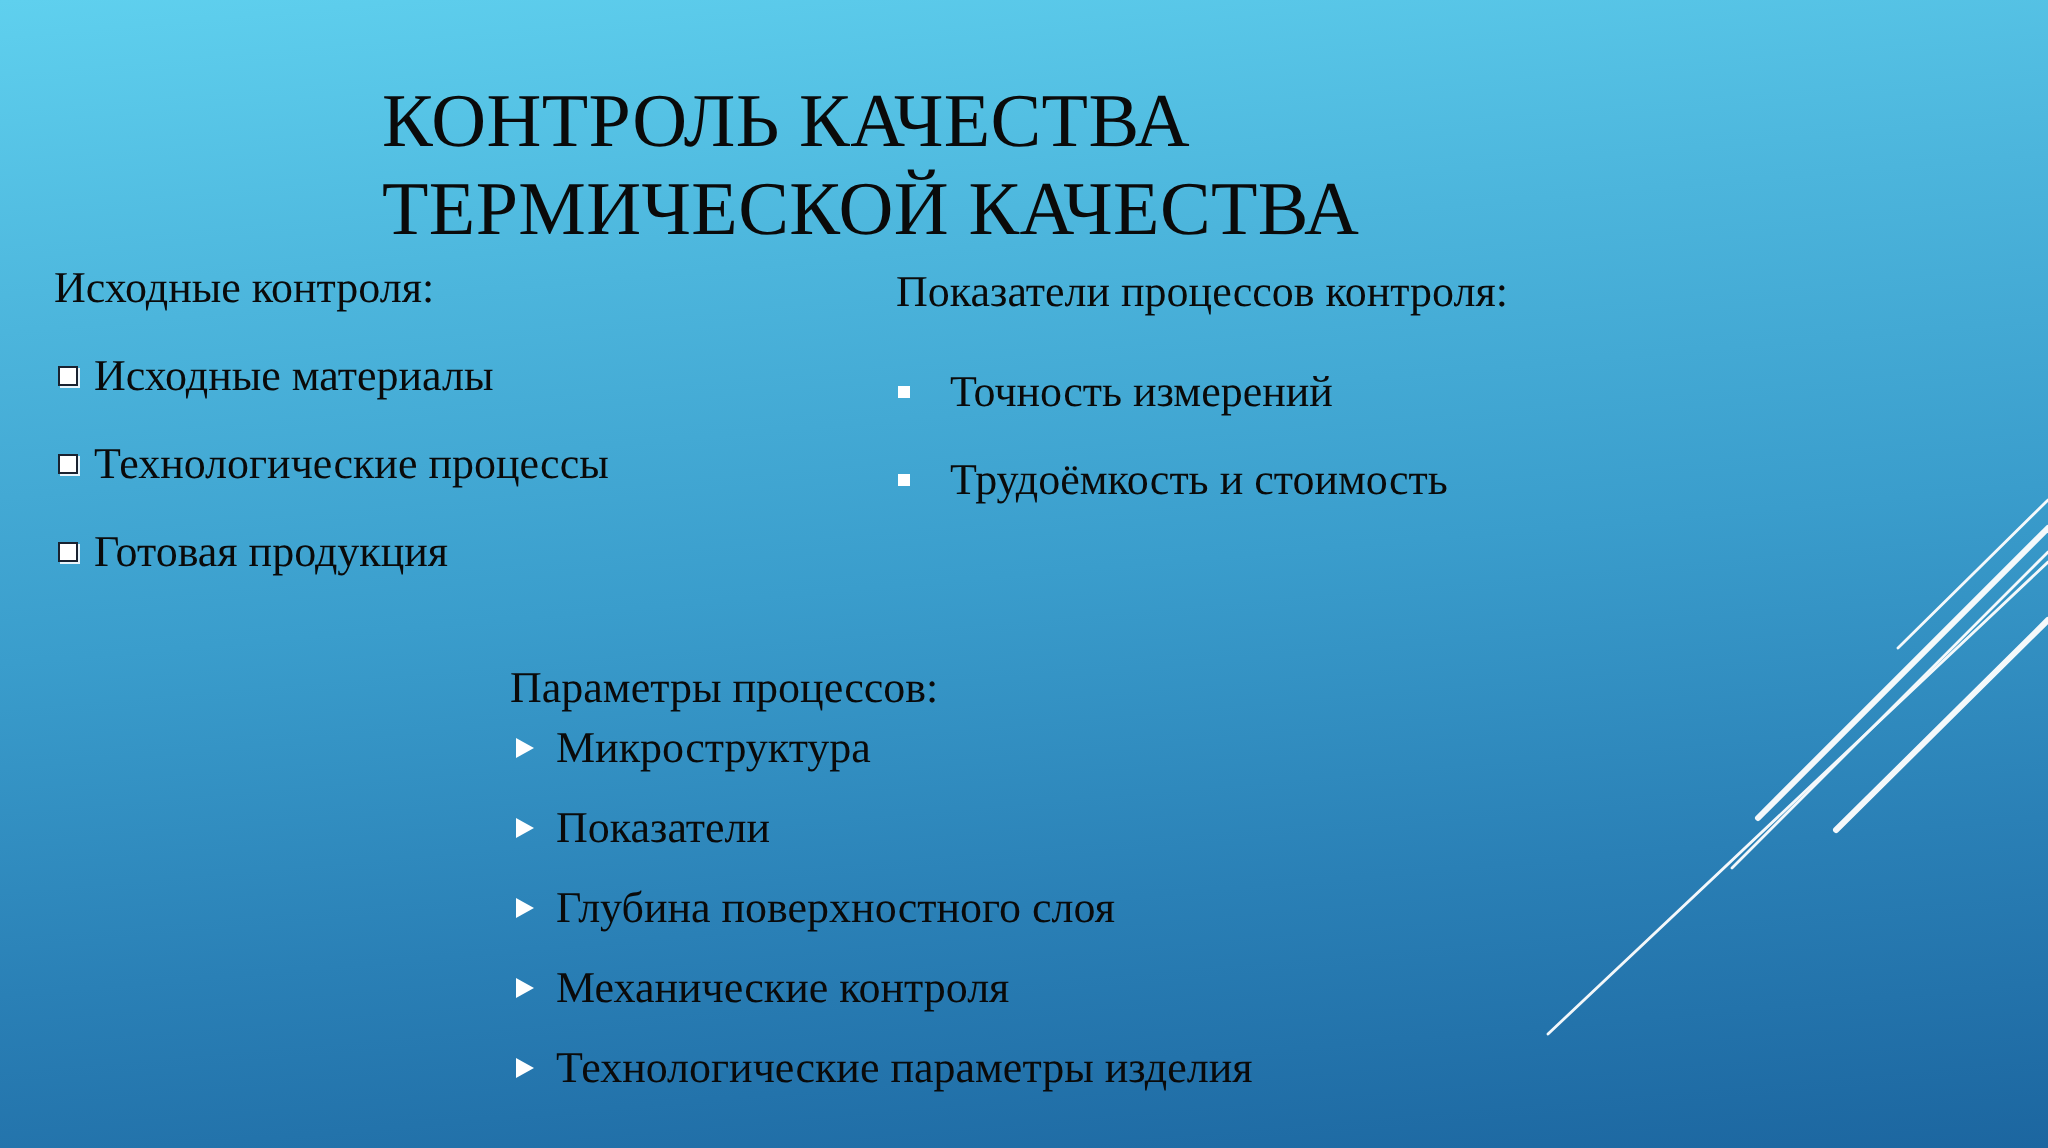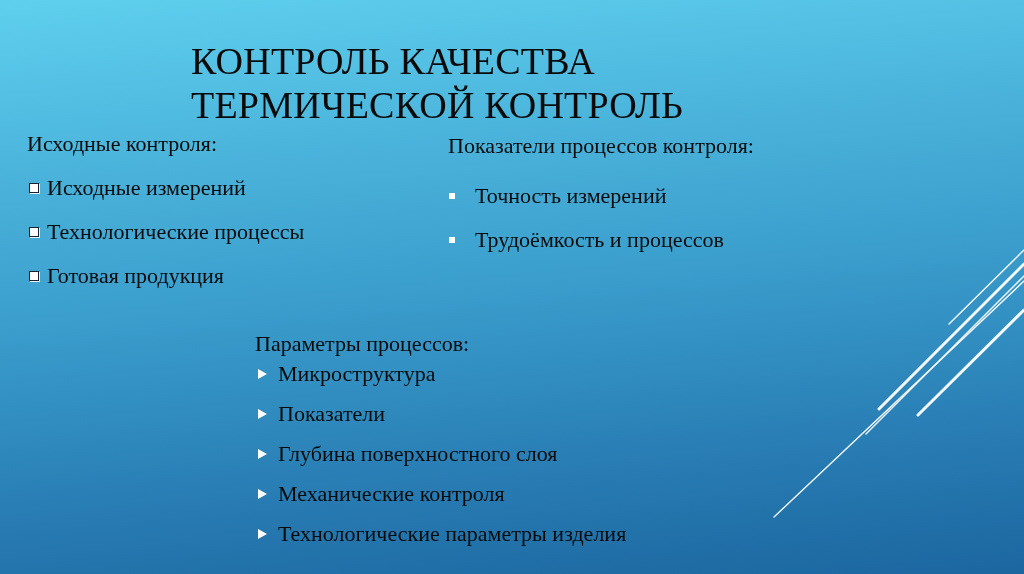--- a/index.html
+++ b/index.html
@@ -43,37 +43,37 @@
   }
   .decor { position: absolute; left: 0; top: 0; width: 1024px; height: 574px; pointer-events: none; }
 </style>
 </head>
 <body>
 
 <div>
 
   <div class="title">
     <div>КОНТРОЛЬ КАЧЕСТВА</div>
-    <div>ТЕРМИЧЕСКОЙ КОНТРОЛЬ</div>
+    <div>ТЕРМИЧЕСКОЙ КАЧЕСТВА</div>
   </div>
 
   <div class="block objects">
     <div class="heading">Исходные контроля:</div>
     <ul>
-      <li><span class="sq-bullet"></span><span>Исходные измерений</span></li>
+      <li><span class="sq-bullet"></span><span>Исходные материалы</span></li>
       <li><span class="sq-bullet"></span><span>Технологические процессы</span></li>
       <li><span class="sq-bullet"></span><span>Готовая продукция</span></li>
     </ul>
   </div>
 
   <div class="block indicators">
     <div class="heading">Показатели процессов контроля:</div>
     <ul>
       <li><span class="dot-bullet"></span><span>Точность измерений</span></li>
-      <li><span class="dot-bullet"></span><span>Трудоёмкость и процессов</span></li>
+      <li><span class="dot-bullet"></span><span>Трудоёмкость и стоимость</span></li>
     </ul>
   </div>
 
   <div class="block params">
     <div class="heading">Параметры процессов:</div>
     <ul>
       <li><span class="tri-bullet"></span><span>Микроструктура</span></li>
       <li><span class="tri-bullet"></span><span>Показатели</span></li>
       <li><span class="tri-bullet"></span><span>Глубина поверхностного слоя</span></li>
       <li><span class="tri-bullet"></span><span>Механические контроля</span></li>

